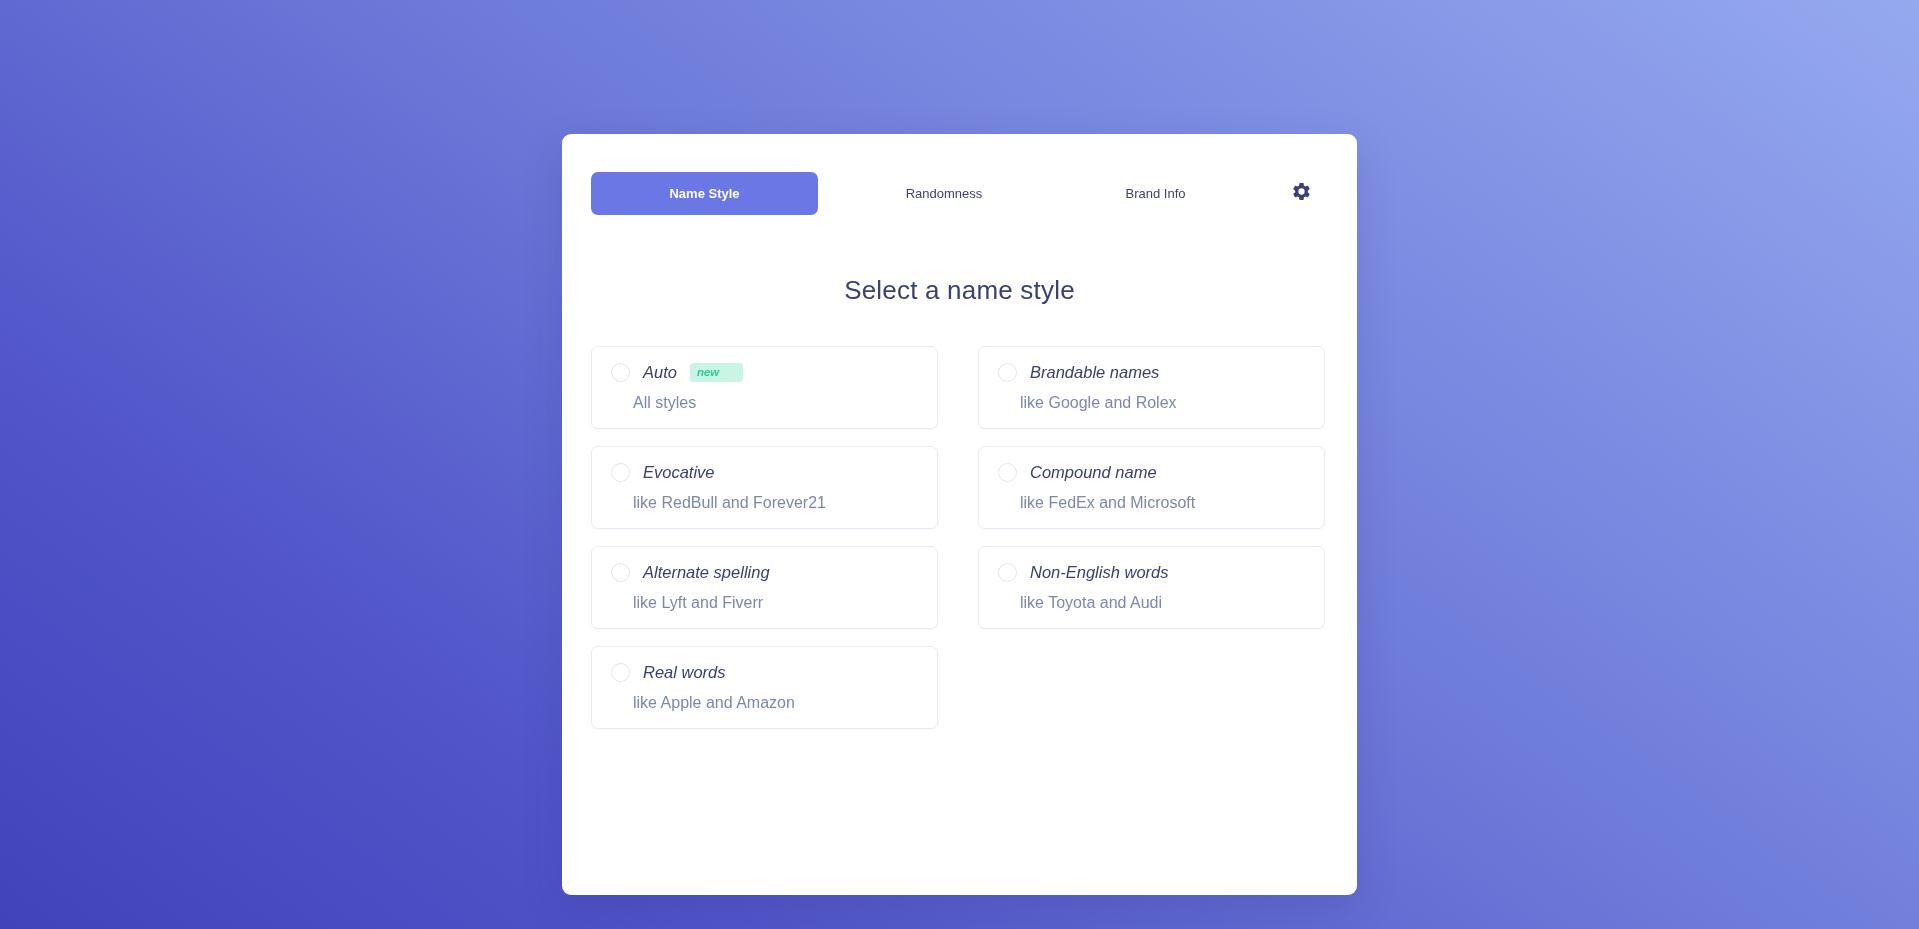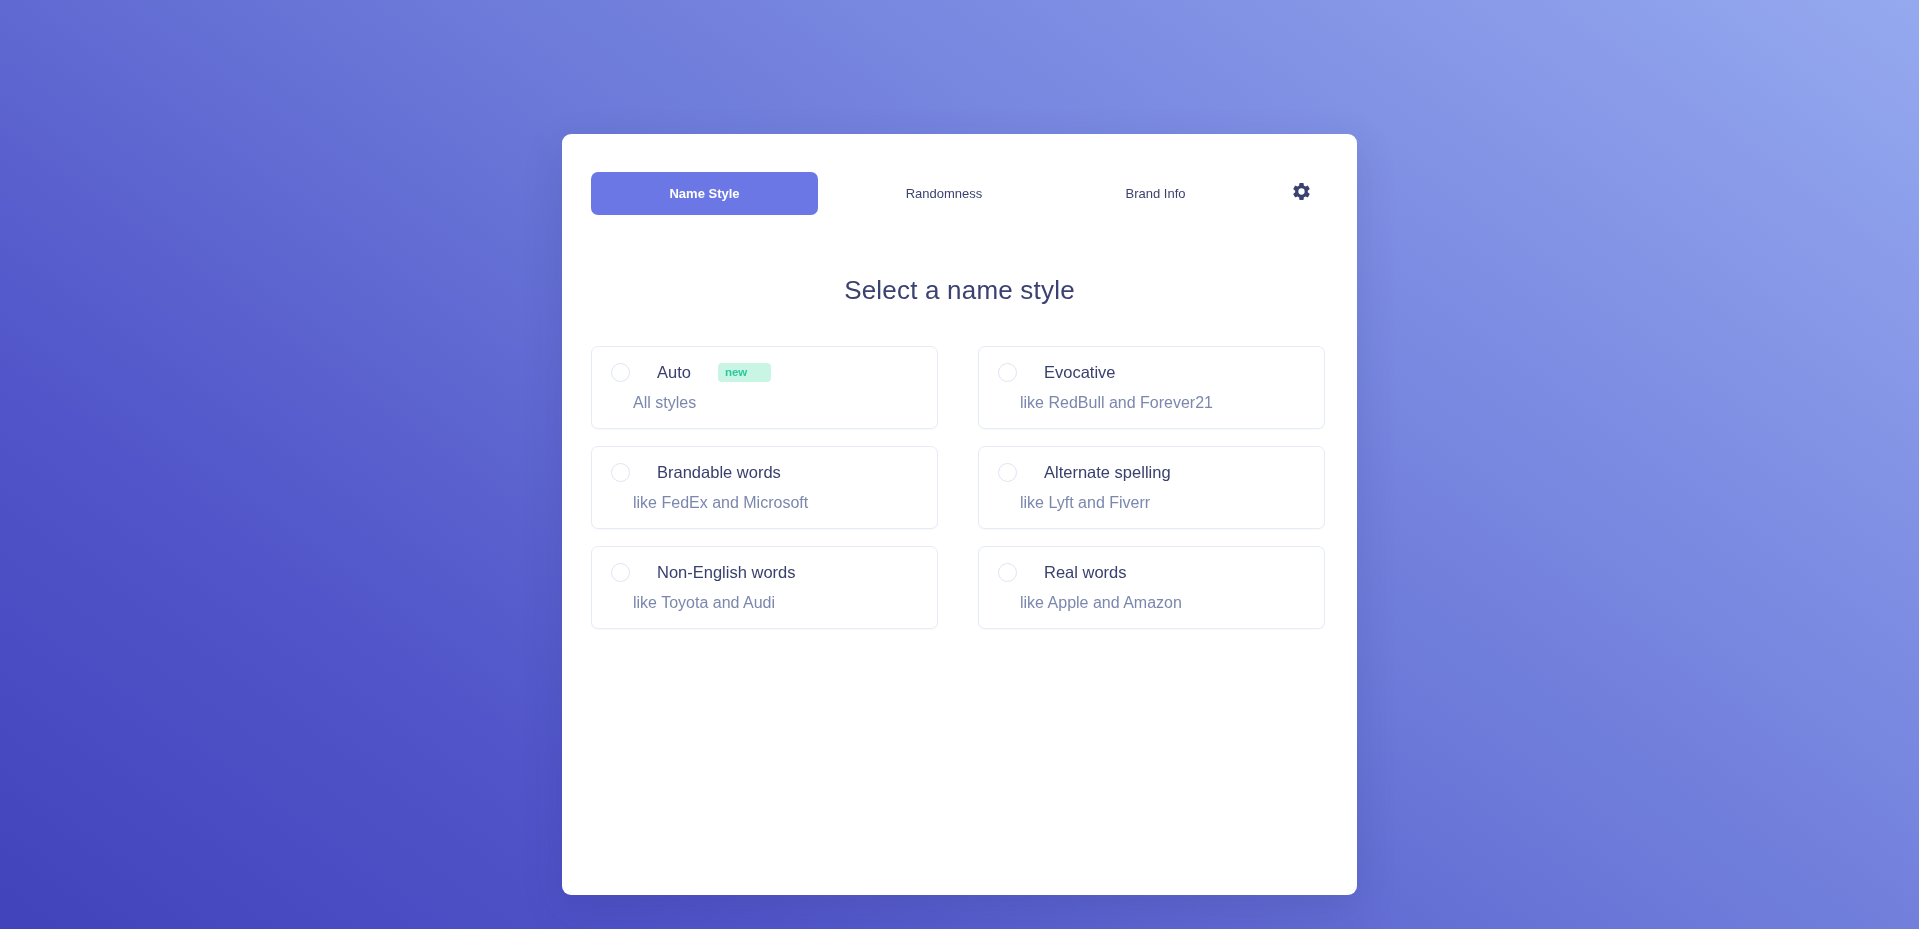--- a/index.html
+++ b/index.html
@@ -101,21 +101,22 @@
     background: #ffffff;
     padding: 16px 19px 17px 19px;
     min-height: 82px;
     cursor: pointer;
     box-shadow: 0 1px 2px rgba(70, 90, 160, 0.04);
   }
 
   .option-top {
     display: flex;
     align-items: center;
-    gap: 27px;
+    gap: 13px;
+    font-style: italic;
   }
 
   .radio {
     width: 19px;
     height: 19px;
     border: 1.6px solid #dfe5f4;
     border-radius: 50%;
     flex-shrink: 0;
     background: #fff;
   }
@@ -188,34 +189,41 @@
 
     <div class="option">
       <div class="option-top">
         <span class="radio"></span>
         <span class="option-label">Auto</span>
         <span class="badge">new</span>
       </div>
       <div class="option-desc">All styles</div>
     </div>
 
+    <div class="option">
+      <div class="option-top">
+        <span class="radio"></span>
+        <span class="option-label">Brandable names</span>
+      </div>
+      <div class="option-desc">like Google and Rolex</div>
+    </div>
 
     <div class="option">
       <div class="option-top">
         <span class="radio"></span>
         <span class="option-label">Evocative</span>
       </div>
       <div class="option-desc">like RedBull and Forever21</div>
     </div>
 
 
     <div class="option">
       <div class="option-top">
         <span class="radio"></span>
-        <span class="option-label">Brandable words</span>
+        <span class="option-label">Compound name</span>
       </div>
       <div class="option-desc">like FedEx and Microsoft</div>
     </div>
 
     <div class="option">
       <div class="option-top">
         <span class="radio"></span>
         <span class="option-label">Alternate spelling</span>
       </div>
       <div class="option-desc">like Lyft and Fiverr</div>

